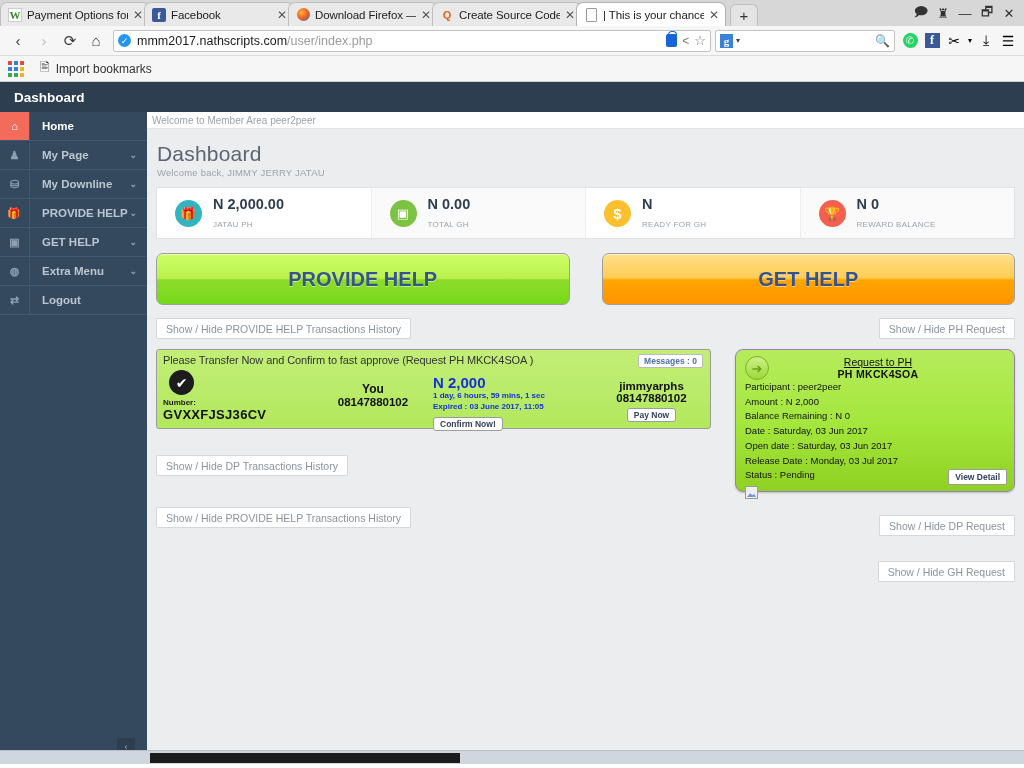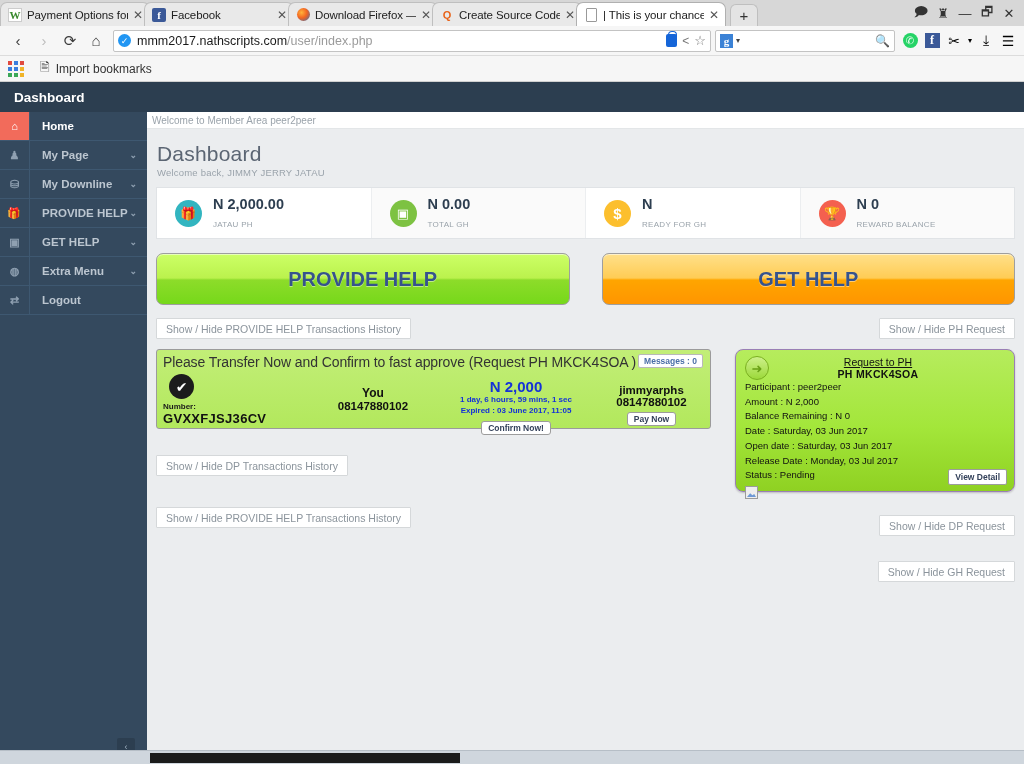--- a/index.html
+++ b/index.html
@@ -227,31 +227,31 @@
   .colL { flex: 1 1 0; }
   .colR { flex: 0 0 280px; }
 
   
   .txcard {
     margin-top: 10px; background:#b5ea63;
     background: linear-gradient(to bottom, #c2ee77 0%, #b2e85c 100%);
     border:1px solid #9b9b9b; border-radius:3px;
     padding: 4px 6px 6px 6px; position:relative; height: 80px;
   }
-  .tx-note { font-size: 14px; color:#333; letter-spacing:-0.1px; }
+  .tx-note { font-size: 11px; color:#333; letter-spacing:-0.1px; }
   .msgbadge {
     position:absolute; right:7px; top:4px;
     background:#fff; border:1px solid #b9b9b9; border-radius:2px;
     font-size:8.5px; color:#4b6fa8; padding:1px 5px; font-weight:bold;
   }
   .tx-grid { display:flex; margin-top:2px; }
   .tx-c1 { width: 150px; }
   .tx-c2 { width: 140px; text-align:center; }
   .tx-c3 { width: 120px; text-align:center; padding-top:14px; }
-  .tx-c4 { flex:1 1 auto; text-align:center; padding-top:6px; }
+  .tx-c4 { flex:1 1 auto; padding-top:6px; }
   .tx-c5 { width: 105px; text-align:center; padding-top:12px; }
   .checkmark {
     width:25px; height:25px; border-radius:50%; background:#1c1c1c;
     color:#fff; font-size:14px; display:flex; align-items:center;
     justify-content:center; margin: 2px 0 3px 6px;
   }
   .lbl-sm { font-size:8px; color:#1a1a1a; font-weight:bold; }
   .val-num { font-size:13px; font-weight:bold; color:#111; letter-spacing:0.3px; }
   .val-date { font-size:12.5px; font-weight:bold; color:#111; }
   .val-you { font-size:12px; font-weight:bold; color:#111; }

